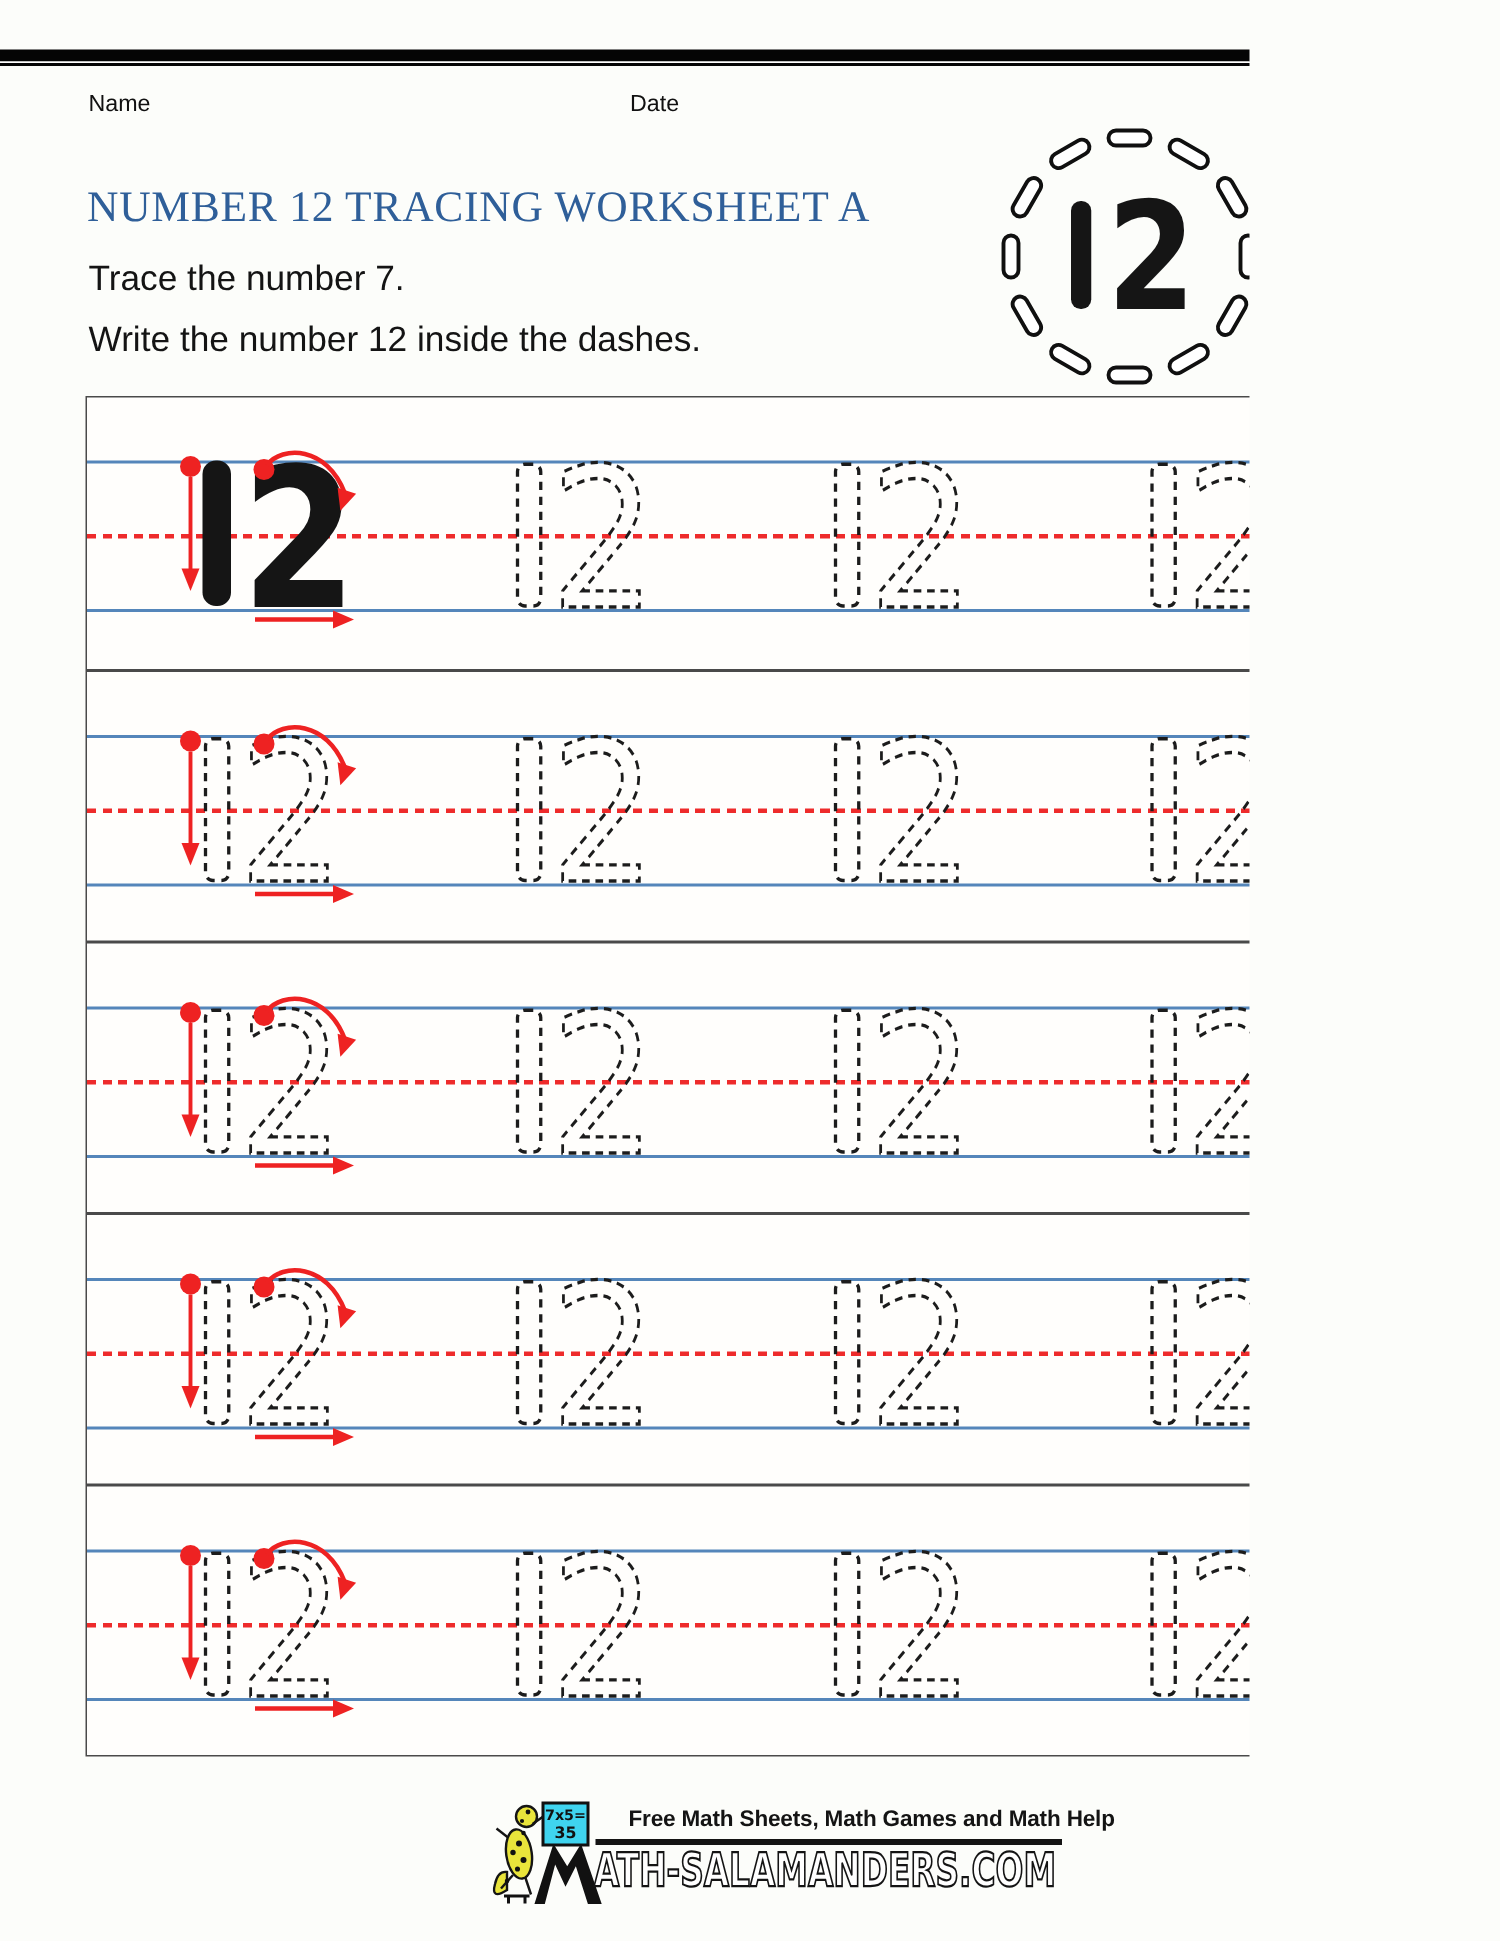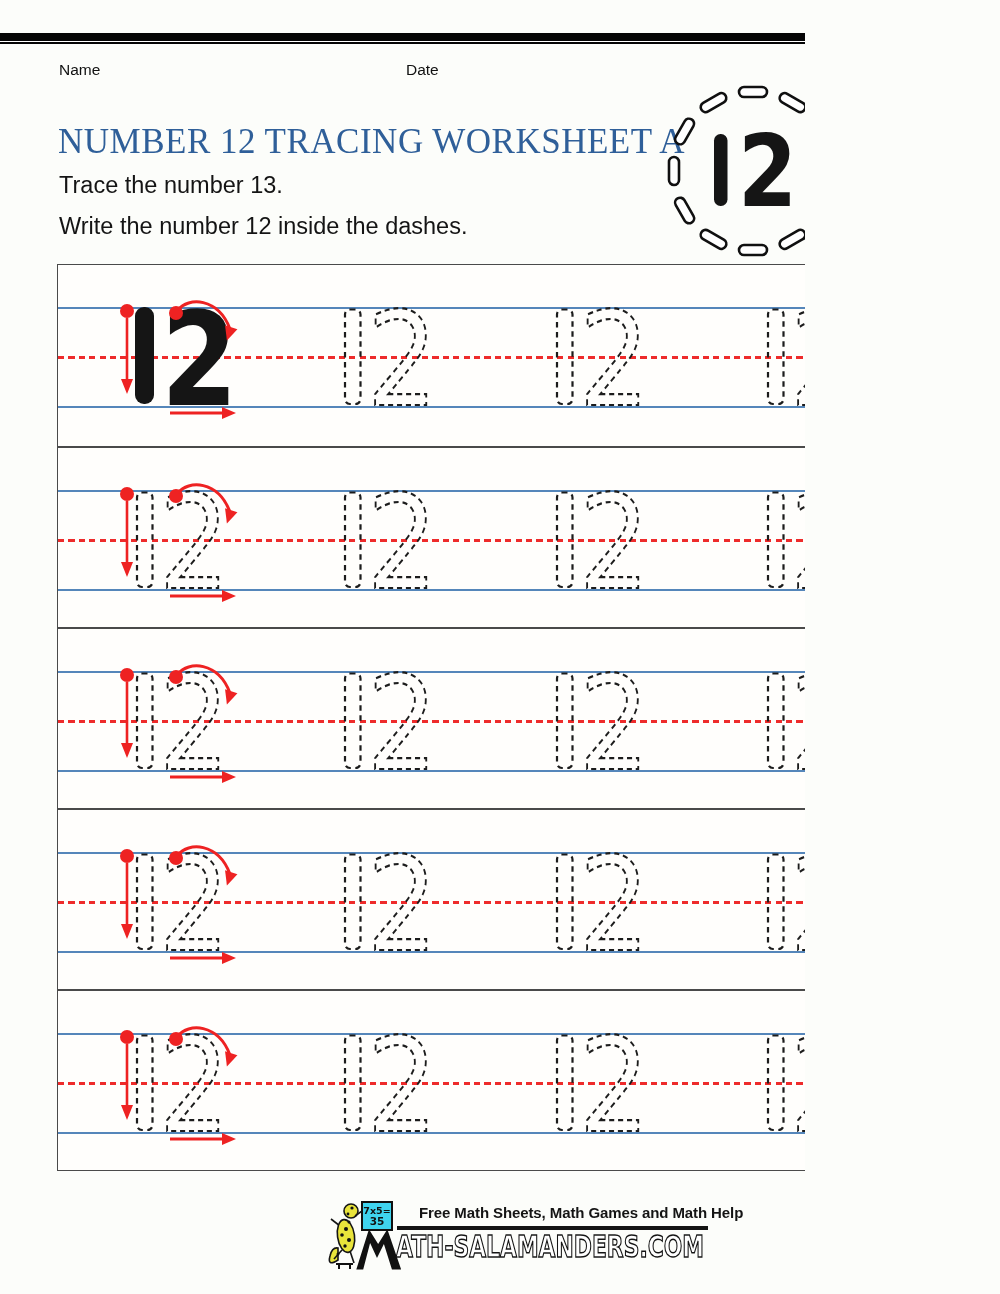--- a/index.html
+++ b/index.html
@@ -1,31 +1,31 @@
 <!DOCTYPE html>
 <html><head>
 <meta charset="utf-8">
 <style>
   html,body{margin:0;padding:0;background:#fcfdfa;}
   .page{position:relative;width:805px;height:1294px;background:#fcfdfa;overflow:hidden;
-        font-family:"Liberation Sans",sans-serif;color:#141414;}
+        font-family:"Liberation Sans",sans-serif;color:#141414;padding-left:28px;}
   
   .topbar{position:absolute;left:0;top:33px;width:1000px;}
   .topbar .b1{height:8px;background:#050505;}
   .topbar .b2{height:1px;background:#ffffff;}
   .topbar .b3{height:2px;background:#050505;}
   .namedate{position:absolute;top:61px;font-size:15.5px;color:#111;}
   #name-label{left:59px;}
-  #date-label{left:406px;}
+  #date-label{left:420px;}
   
   .cornerlogo{position:absolute;left:857px;top:57px;width:94px;height:85px;
               border:2px solid #b5b5b5;background:#fffefd;}
   
   .title{position:absolute;left:58px;top:122px;font-family:"Liberation Serif",serif;
-         font-size:35px;color:#2f5f99;letter-spacing:.5px;white-space:nowrap;}
+         font-size:29px;color:#2f5f99;letter-spacing:.5px;white-space:nowrap;}
   .instr{position:absolute;left:59px;font-size:23.5px;color:#141414;white-space:nowrap;}
   #instr1{top:172px;}
   #instr2{top:213px;text-align:right;}
   
   .badge{position:absolute;left:658px;top:84px;width:200px;height:175px;overflow:visible;}
   
   .tracebox{position:absolute;left:57px;top:264px;width:884px;height:905px;
             border:1.5px solid #4a4a4a;background:#fffefc;}
   .trow{position:relative;height:181px;box-sizing:border-box;}
   .trow.sep{border-top:2px solid #4a4a4a;}
@@ -122,21 +122,21 @@
   <div class="cornerlogo">
     <svg width="94" height="85" viewBox="0 0 94 85" style="overflow:visible">
       <use href="#g-m" transform="translate(42,44) scale(1.12)"></use>
       <use href="#g-sala" transform="translate(2,7) scale(0.92)"></use>
       <rect x="48" y="6" width="37" height="37" fill="#c9f0f4" stroke="#111" stroke-width="2"></rect>
       <text x="66.5" y="35" text-anchor="middle" font-family="DejaVu Serif, serif" font-weight="bold" font-size="27" fill="#111">K</text>
     </svg>
   </div>
 
   <div class="title">NUMBER 12 TRACING WORKSHEET A</div>
-  <div id="instr1" class="instr">Trace the number 13.</div>
+  <div id="instr1" class="instr">Trace the number 7.</div>
   <div id="instr2" class="instr">Write the number 12 inside the dashes.</div>
 
   <svg class="badge" viewBox="0 0 200 175">
     <g>
       <use href="#g-capsule" transform="translate(95,87) rotate(0) translate(0,-79)"></use>
       <use href="#g-capsule" transform="translate(95,87) rotate(30) translate(0,-79)"></use>
       <use href="#g-capsule" transform="translate(95,87) rotate(60) translate(0,-79)"></use>
       <use href="#g-capsule" transform="translate(95,87) rotate(90) translate(0,-79)"></use>
       <use href="#g-capsule" transform="translate(95,87) rotate(120) translate(0,-79)"></use>
       <use href="#g-capsule" transform="translate(95,87) rotate(150) translate(0,-79)"></use>

